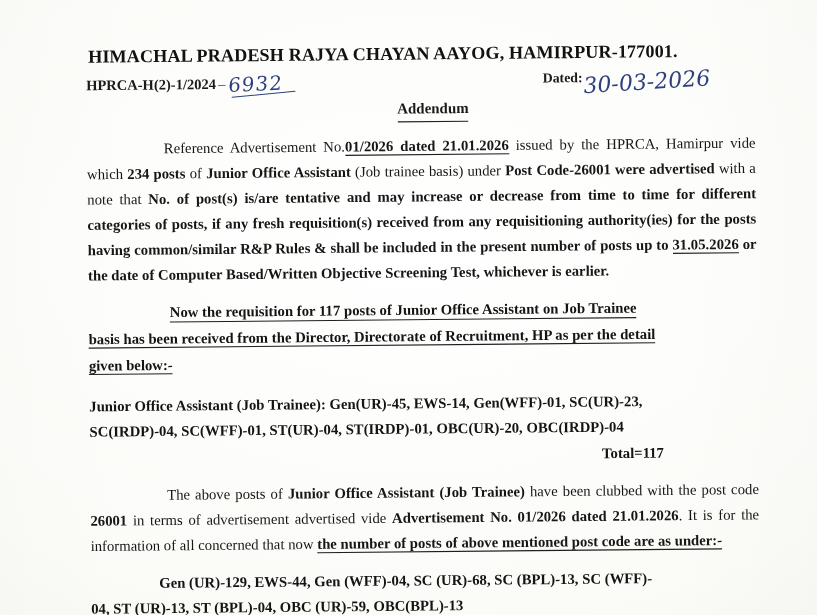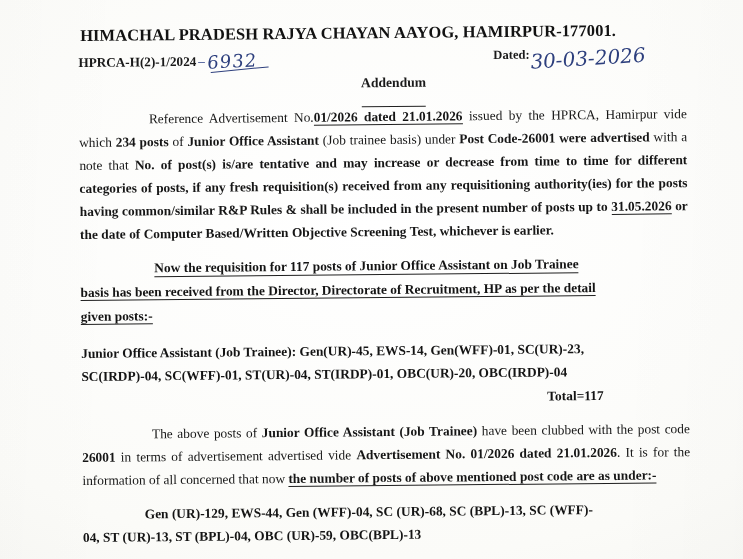--- a/index.html
+++ b/index.html
@@ -28,21 +28,21 @@
     position: absolute;
     inset: 0;
     pointer-events: none;
     opacity: 0.55;
     background:
       linear-gradient(92deg, rgba(0,0,0,0.015) 0%, rgba(0,0,0,0) 18%, rgba(0,0,0,0) 82%, rgba(0,0,0,0.02) 100%);
   }
 
   .doc {
     position: absolute;
-    left: 0; top: 0;
+    left: 0; top: 16px;
     width: 743px;
     height: 515px;
     padding: 0;
   }
 
   
   .skew-wrap {
     position: absolute;
     left: 78px;
     top: 26px;
@@ -130,21 +130,21 @@
 
   .addendum {
     text-align: center;
     font-size: 13.6px;
     font-weight: bold;
     margin: 4px 0 14px 0;
     padding-left: 22px;
   }
   .addendum span {
     border-bottom: 1.4px solid #222;
-    padding-bottom: 16px;
+    padding-bottom: 4px;
   }
 
   p.body-para {
     margin: 0 0 11px 0;
     font-size: 13.4px;
     line-height: 1.72;
     text-align: justify;
     text-justify: inter-word;
     color: #161616;
   }
@@ -228,21 +228,21 @@
       <span>Addendum</span>
     </div>
 
     <p class="body-para indent">
       <span>Reference Advertisement No.</span><span class="bu">01/2026 dated 21.01.2026</span><span> issued by the HPRCA, Hamirpur  vide which </span><span class="b">234 posts</span><span> of </span><span class="b">Junior Office Assistant</span><span> (Job trainee basis) under </span><span class="b">Post Code-26001 were advertised</span><span> with a note that </span><span class="b">No. of post(s) is/are tentative and may increase or decrease from time to time for different categories of posts, if any fresh requisition(s) received from any requisitioning authority(ies) for the posts having common/similar R&amp;P Rules &amp; shall be included in the present number of posts up to </span><span class="bu">31.05.2026</span><span class="b"> or the date of Computer Based/Written Objective Screening Test, whichever is earlier.</span>
     </p>
 
     <p class="underline-para">
       <span class="seg">Now the requisition for  117 posts of Junior Office Assistant  on Job Trainee</span><br>
       <span class="seg">basis has been received from  the Director, Directorate of Recruitment, HP as per the detail</span><br>
-      <span class="seg">given posts:-</span>
+      <span class="seg">given below:-</span>
     </p>
 
     <div class="detail-block">
       <span>Junior Office Assistant (Job Trainee):</span><span> Gen(UR)-45,  EWS-14,  Gen(WFF)-01,  SC(UR)-23,</span>
       <span class="detail-line-2">SC(IRDP)-04, SC(WFF)-01, ST(UR)-04, ST(IRDP)-01,  OBC(UR)-20, OBC(IRDP)-04</span>
       <span class="total-line">Total=117</span>
     </div>
 
     <p class="body-para indent">
       <span>The above posts of </span><span class="b">Junior Office Assistant (Job Trainee)</span><span>  have been clubbed with the post code </span><span class="b">26001</span><span> in terms of advertisement advertised vide </span><span class="b">Advertisement No. 01/2026 dated 21.01.2026</span><span>. It is for the information of all concerned that now </span><span class="bu">the number of posts of above mentioned post code are as under:-</span>

